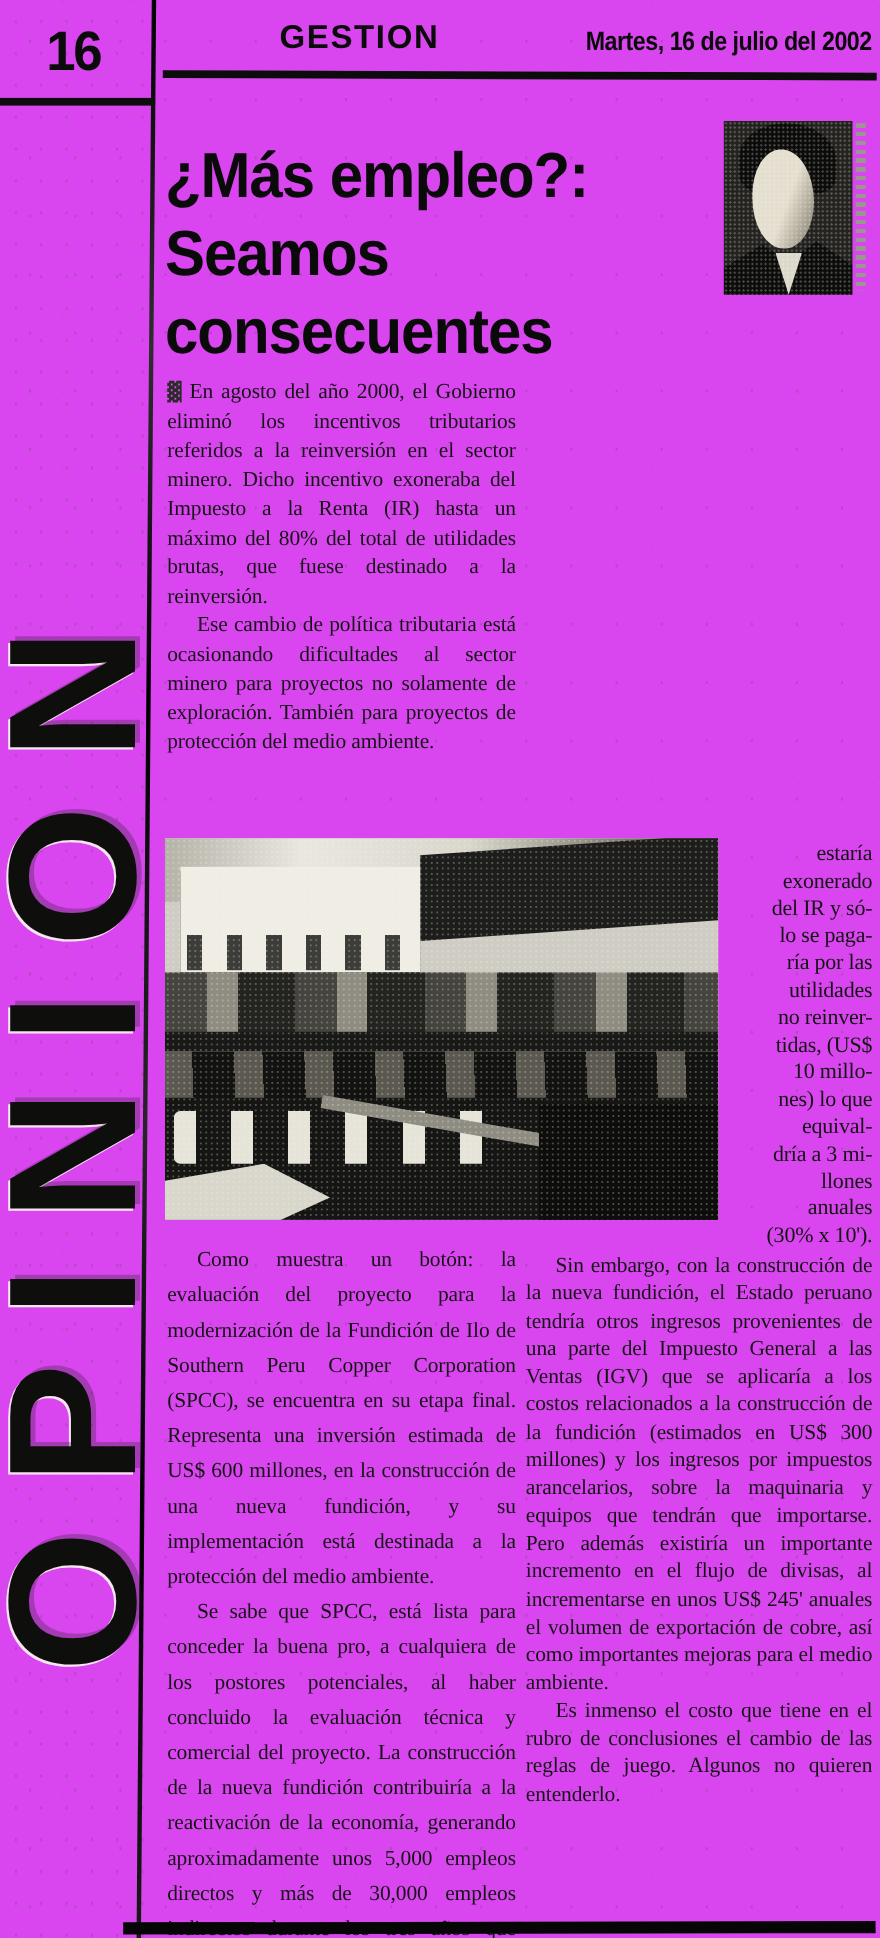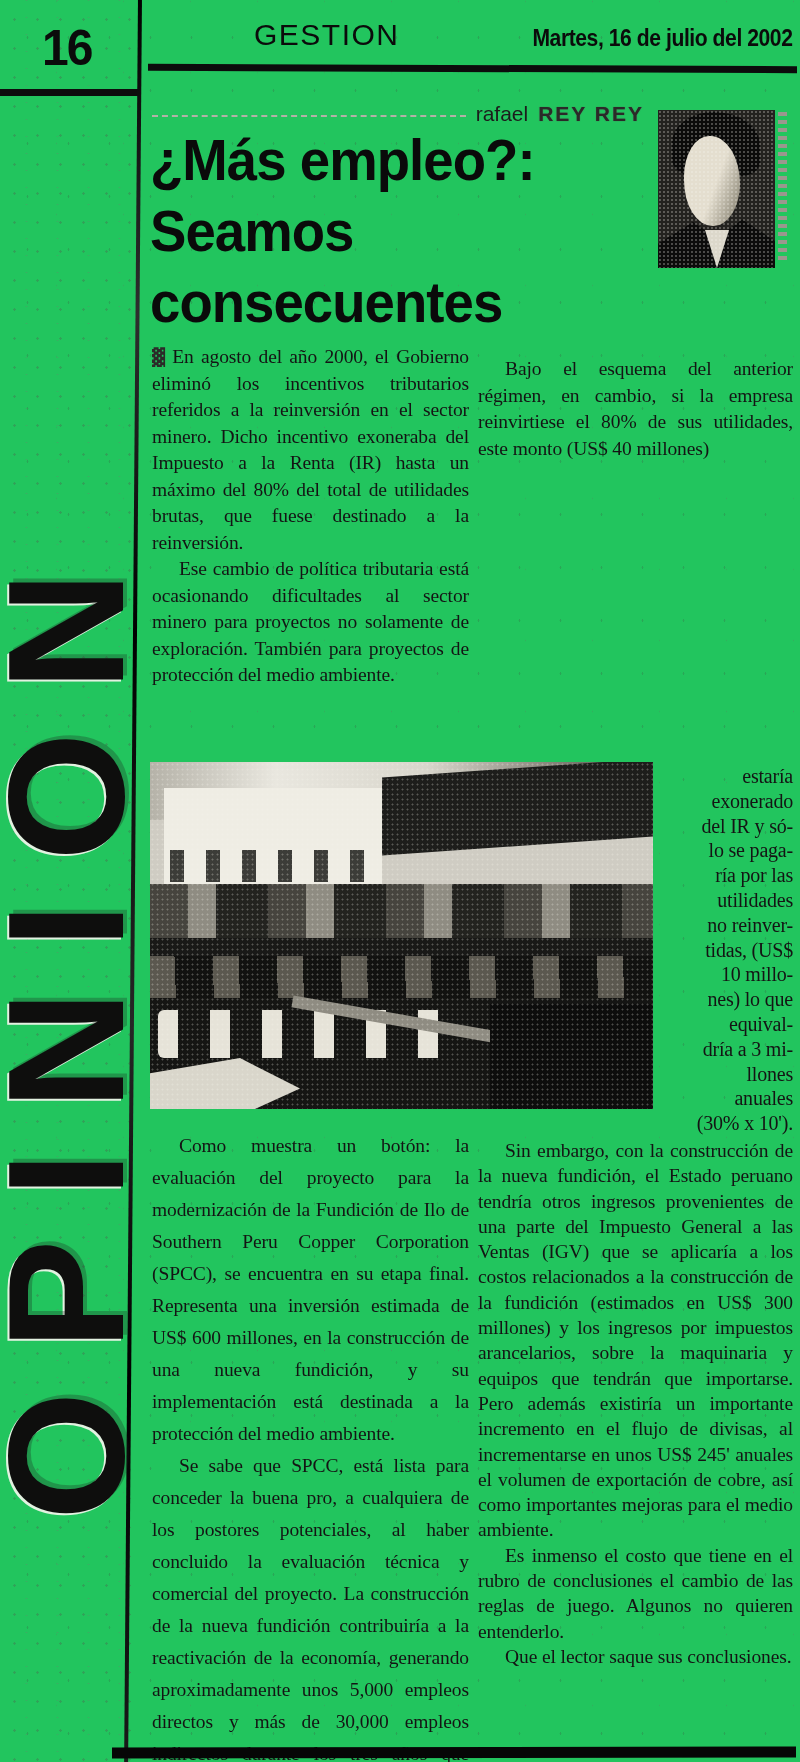--- a/index.html
+++ b/index.html
@@ -1,16 +1,16 @@
 <!DOCTYPE html>
 <html lang="es"><head>
 <meta charset="utf-8">
 <style>
   html,body{margin:0;padding:0;background:#e9e7e1;}
-  .page{position:relative;width:800px;height:1762px;background:#22c55e;overflow:hidden;
+  .page{position:relative;width:800px;height:1762px;background:#d946ef;overflow:hidden;
         font-family:"Liberation Serif", serif;color:#141414;}
   
   .page::before{content:"";position:absolute;inset:0;pointer-events:none;opacity:.22;
         background-image:radial-gradient(#44423c 0.8px, transparent 1.1px),
                          radial-gradient(#6b6962 0.7px, transparent 1px);
         background-size:41px 53px,67px 71px;background-position:7px 11px,23px 37px;}
   .noise-left{position:absolute;left:0;top:0;width:148px;height:1762px;pointer-events:none;opacity:.3;
         background-image:radial-gradient(#55534c 1px, transparent 1.3px),
                          radial-gradient(#7a786f 0.8px, transparent 1.1px);
         background-size:23px 29px,31px 17px;background-position:3px 5px,11px 9px;}
@@ -22,21 +22,21 @@
   .vline{position:absolute;left:138px;top:-4px;width:4px;height:1770px;transform:rotate(0.45deg);
         transform-origin:top center;
         background:linear-gradient(to bottom,#000 0%,#2e2e2e 18%,#000 36%,#262626 58%,#000 78%,#1a1a1a 100%);}
   .opinion{position:absolute;left:2px;top:548px;height:972px;width:132px;
         writing-mode:vertical-rl;transform:rotate(180deg);
         font-family:"Liberation Sans",sans-serif;font-weight:bold;font-size:165px;line-height:128px;
         letter-spacing:42px;color:#0e0e0d;text-shadow:4px 4px 0 rgba(30,30,28,.28), -2px -2px 0 rgba(248,246,240,.9);}
 
   
   .masthead{position:absolute;left:254px;top:18px;font-family:"Liberation Sans",sans-serif;
-        font-weight:normal;font-size:30px;letter-spacing:1.5px;color:#0b0b0b;}
+        font-weight:bold;font-size:30px;letter-spacing:1.5px;color:#0b0b0b;}
   .date{position:absolute;right:8px;top:24px;font-family:"Liberation Sans",sans-serif;
         font-weight:bold;font-size:24px;letter-spacing:-0.5px;transform:scaleX(0.88);transform-origin:right top;color:#0b0b0b;}
   .header-rule{position:absolute;left:148px;top:65px;width:649px;height:7px;background:#0c0c0c;transform:rotate(0.2deg);}
 
   
   .byline-row{position:absolute;left:152px;top:102px;width:492px;display:flex;align-items:center;gap:10px;}
   .byline-dashes{flex:1;height:0;border-top:2px dashed #b4b1a7;margin-top:3px;}
   .byline-prefix{font-family:"Liberation Sans",sans-serif;font-size:21px;color:#1c1c1c;}
   .byline-name{font-family:"Liberation Sans",sans-serif;font-weight:bold;font-size:21px;
         letter-spacing:2px;color:#2a2a28;text-shadow:0 0 1px #555;}
@@ -111,25 +111,20 @@
 
   <div class="pagenum">16</div>
   <div class="leftbox-rule"></div>
   <div class="vline"></div>
   <div class="opinion">OPINION</div>
 
   <div class="masthead">GESTION</div>
   <div class="date">Martes, 16 de julio del 2002</div>
   <div class="header-rule"></div>
 
-  <div class="byline-row">
-    <span class="byline-dashes"></span>
-    <span class="byline-prefix">rafael</span>
-    <span class="byline-name">REY REY</span>
-  </div>
 
   <div class="portrait">
     <div class="hair"></div>
     <div class="face"></div>
     <div class="suit"></div>
     <div class="shirt"></div>
     <div class="grain"></div>
   </div>
 
   <h1 class="headline">
@@ -137,21 +132,20 @@
     <span>Seamos</span>
     <span>consecuentes</span>
   </h1>
 
   <div class="col colA">
     <p><span class="bullet">▓</span> <span>En agosto del año 2000, el Gobierno eliminó los incentivos tributarios referidos a la reinversión en el sector minero. Dicho incentivo exoneraba del Impuesto a la Renta (IR) hasta un máximo del 80% del total de utilidades brutas, que fuese destinado a la reinversión.</span></p>
     <p class="ind">Ese cambio de política tributaria está ocasionando dificultades al sector minero para proyectos no solamente de exploración. También para proyectos de protección del medio ambiente.</p>
   </div>
 
   <div class="col colB">
-    <p class="ind">Bajo el esquema del anterior régimen, en cambio, si la empresa reinvirtiese el 80% de sus utilidades, este monto (US$ 40 millones)</p>
   </div>
 
   <div class="photo">
     <div class="s s1"></div>
     <div class="s s2"></div>
     <div class="s s3"></div>
     <div class="s s4"></div>
     <div class="s s5"></div>
     <div class="s s6"></div>
     <div class="s s7"></div>
@@ -179,17 +173,16 @@
 (30% x 10').</div>
 
   <div class="col colC">
     <p class="ind">Como muestra un botón: la evaluación del proyecto para la modernización de la Fundición de Ilo de Southern Peru Copper Corporation (SPCC), se encuentra en su etapa final. Representa una inversión estimada de US$ 600 millones, en la construcción de una nueva fundición, y su implementación está destinada a la protección del medio ambiente.</p>
     <p class="ind">Se sabe que SPCC, está lista para conceder la buena pro, a cualquiera de los postores potenciales, al haber concluido la evaluación técnica y comercial del proyecto. La construcción de la nueva fundición contribuiría a la reactivación de la economía, generando aproximadamente unos 5,000 empleos directos y más de 30,000 empleos indirectos durante los tres años que duraría la obra (compras locales de materiales, alimentación, edificación de</p>
   </div>
 
   <div class="col colD">
     <p class="ind">Sin embargo, con la construcción de la nueva fundición, el Estado peruano tendría otros ingresos provenientes de una parte del Impuesto General a las Ventas (IGV) que se aplicaría a los costos relacionados a la construcción de la fundición (estimados en US$ 300 millones) y los ingresos por impuestos arancelarios, sobre la maquinaria y equipos que tendrán que importarse. Pero además existiría un importante incremento en el flujo de divisas, al incrementarse en unos US$ 245' anuales el volumen de exportación de cobre, así como importantes mejoras para el medio ambiente.</p>
     <p class="ind">Es inmenso el costo que tiene en el rubro de conclusiones el cambio de las reglas de juego. Algunos no quieren entenderlo.</p>
-    <p class="ind">Que el lector saque sus conclusiones.</p>
   </div>
 
   <div class="bottom-bar"></div>
 </div>
 
 </body></html>

